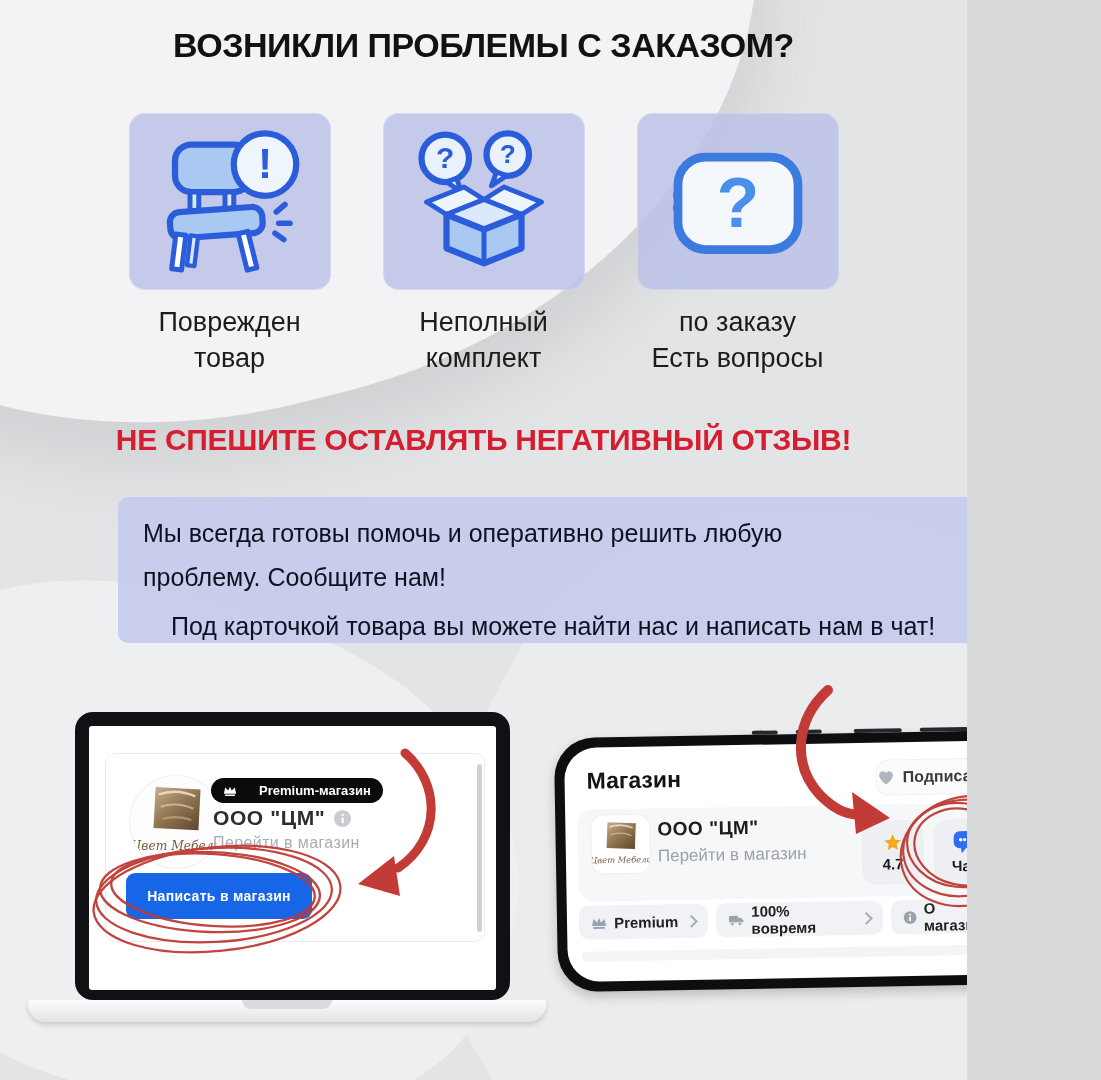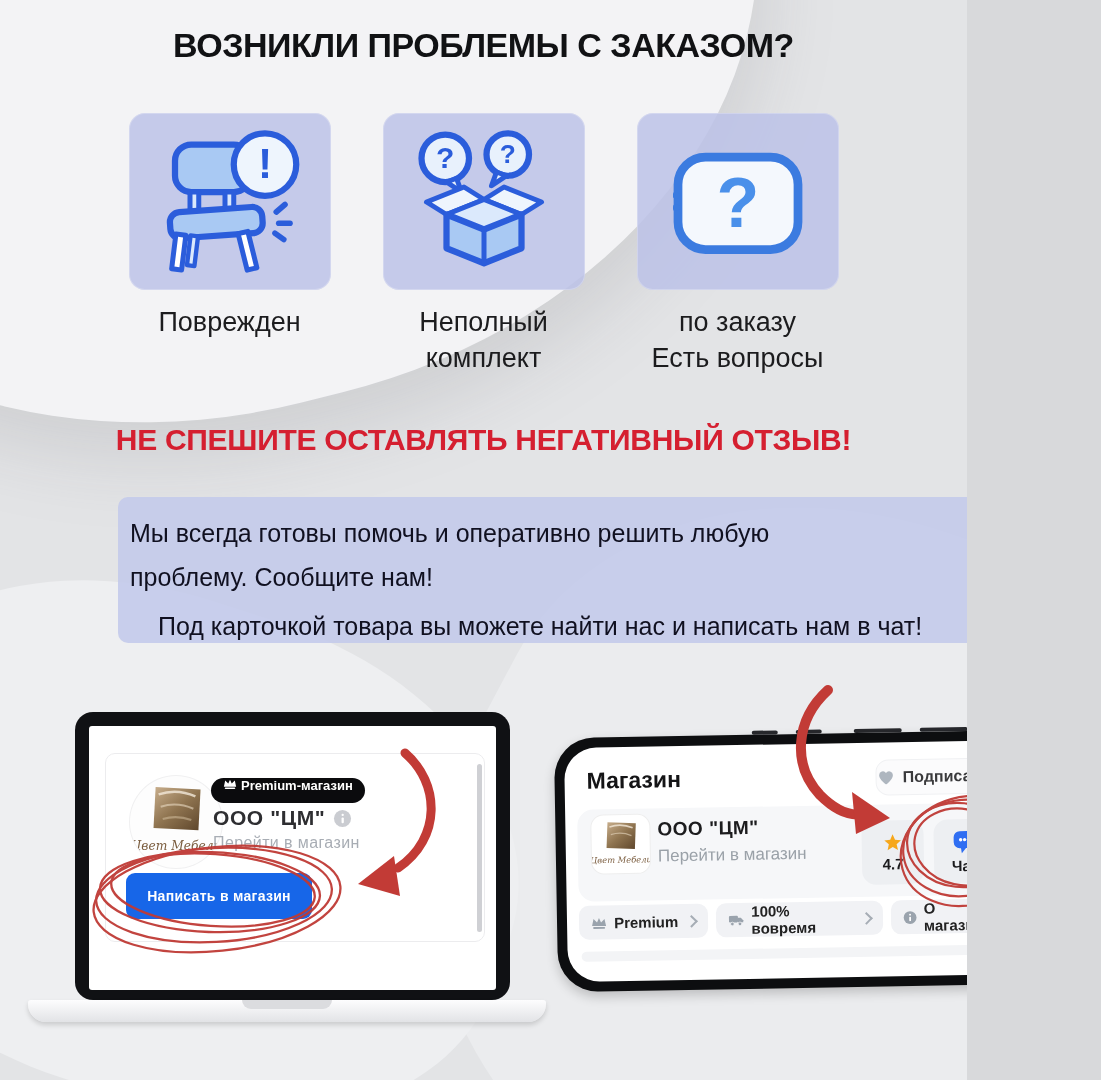--- a/index.html
+++ b/index.html
@@ -23,38 +23,38 @@
   .pcardbox{width:202px;height:177px;border-radius:16px;background:rgba(188,194,231,.85);
             display:flex;align-items:center;justify-content:center;
             box-shadow:inset 0 0 0 1px rgba(255,255,255,.25);}
   .card-label{margin-top:14px;font-size:27px;line-height:36px;color:#1c1c1e;text-align:center;}
 
   .warning{position:absolute;left:0;top:423px;width:100%;text-align:center;
            font-size:30px;font-weight:bold;color:#d51f30;letter-spacing:-.3px;}
 
   .help-box{position:absolute;left:118px;top:497px;width:870px;height:146px;
             background:rgba(195,201,235,.88);border-radius:10px;
-            padding:14px 12px;box-sizing:border-box;}
+            padding:14px 25px;box-sizing:border-box;}
   .help-line{font-size:25px;line-height:44px;color:#101020;}
   .help-line.l3{margin-top:5px;margin-left:28px;}
 
   
   .laptop-screen{position:absolute;left:75px;top:712px;width:435px;height:288px;
                  background:#101114;border-radius:18px;}
   .laptop-display{position:absolute;left:14px;top:14px;width:407px;height:264px;
                   background:#ffffff;border-radius:3px;overflow:hidden;}
   .shop-card{position:absolute;left:16px;top:27px;width:378px;height:187px;
              background:#fff;border:1px solid #ececee;border-radius:10px;}
   .lap-scrollbar{position:absolute;right:14px;top:38px;width:5px;height:168px;
                  background:#cfd0d4;border-radius:3px;}
   .lap-avatar{position:absolute;left:41px;top:50px;width:92px;height:92px;border-radius:50%;
               background:#fdfdfd;box-shadow:0 0 0 1px #f0f0f1;overflow:hidden;}
   .premium-pill{position:absolute;left:122px;top:52px;height:25px;padding:0 12px;
                 background:#0b0b0d;color:#fff;border-radius:13px;display:flex;
-                gap:4px;font-size:13px;font-weight:bold;}
+                align-items:center;gap:22px;font-size:13px;font-weight:bold;}
   .lap-name-row{position:absolute;left:124px;top:80px;display:flex;align-items:center;gap:8px;}
   .lap-shop-name{font-size:21px;font-weight:bold;color:#2e2e31;letter-spacing:.6px;}
   .lap-goto{position:absolute;left:124px;top:108px;font-size:16px;color:#a8adb4;letter-spacing:.4px;}
   .write-btn{position:absolute;left:37px;top:147px;width:186px;height:46px;background:#1766e8;
              border-radius:9px;color:#fff;font-weight:bold;font-size:14px;display:flex;
              align-items:center;justify-content:center;letter-spacing:.3px;}
   .laptop-base{position:absolute;left:28px;top:1000px;width:518px;height:22px;
                background:linear-gradient(#fdfdfe,#e2e3e6);border-radius:3px 3px 18px 18px;
                box-shadow:0 3px 5px rgba(0,0,0,.15);}
   .base-notch{position:absolute;left:50%;margin-left:-45px;top:0;width:90px;height:9px;
@@ -122,20 +122,21 @@
             <line x1="97" y1="68" x2="104" y2="62" stroke-width="4.5"></line>
             <line x1="99" y1="77" x2="108" y2="77" stroke-width="4.5"></line>
             <line x1="96" y1="85" x2="103" y2="90" stroke-width="4.5"></line>
             <circle cx="88" cy="30" r="25" fill="#eef5fd" stroke-width="5"></circle>
           </g>
           <text x="88" y="41" text-anchor="middle" font-size="34" font-weight="bold" fill="#2b5ddb">!</text>
         </svg>
       </div>
       <div class="card-label">
         <div>Поврежден</div>
+        <div>товар</div>
       </div>
     </div>
 
     <div class="card-col">
       <div class="pcardbox">
         <svg width="150" height="150" viewBox="0 0 120 120">
           <g stroke="#2b5ddb" stroke-linejoin="round" stroke-linecap="round">
             <circle cx="29" cy="25" r="19" fill="#e8f1fc" stroke-width="5"></circle>
             <path d="M38 41 L42 52 L30 44 Z" fill="#e8f1fc" stroke-width="4"></path>
             <circle cx="79" cy="22" r="17" fill="#e8f1fc" stroke-width="5"></circle>

